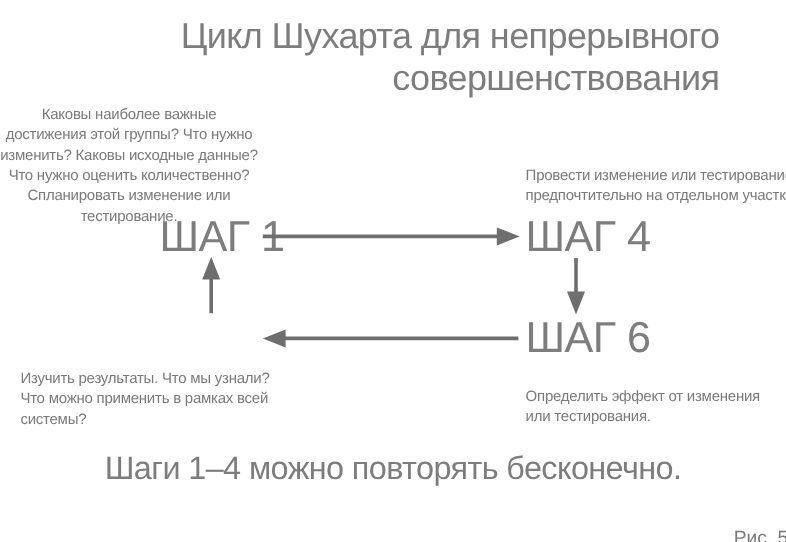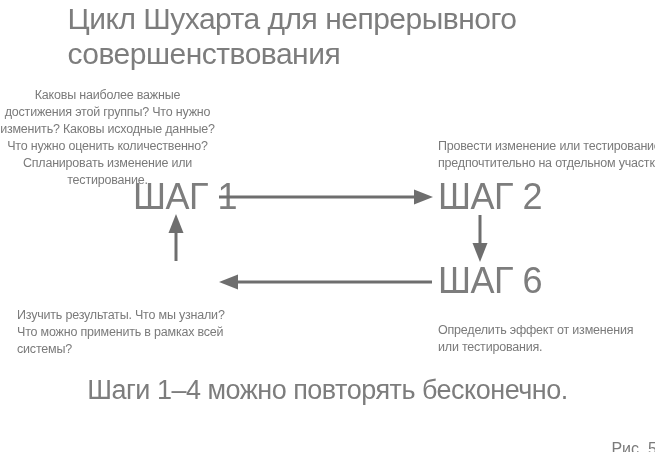--- a/index.html
+++ b/index.html
@@ -14,26 +14,26 @@
     background: #ffffff;
     overflow: hidden;
     font-family: "Liberation Sans", sans-serif;
   }
   .title {
     position: absolute;
     top: 1px;
     left: 50%;
     transform: translateX(-50%);
     width: 520px;
-    margin: 0;
+    margin: 12px;
     font-size: 30px;
     line-height: 35px;
     font-weight: 400;
     letter-spacing: -0.5px;
-    text-align: left;
+    text-align: right;
     color: #7d7d7d;
   }
   .note {
     position: absolute;
     margin: 0;
     font-size: 12.5px;
     line-height: 17px;
     letter-spacing: -0.2px;
     color: #7a7a7a;
   }
@@ -91,21 +91,21 @@
 <body>
 
 <div class="canvas">
 
   <h1 class="title">Цикл Шухарта для непрерывного совершенствования</h1>
 
   <p class="note note-tl">Каковы наиболее важные достижения этой группы? Что нужно изменить? Каковы исходные данные? Что нужно оценить количественно? Спланировать изменение или тестирование.</p>
   <p class="note note-tr">Провести изменение или тестирование, предпочтительно на отдельном участке.</p>
 
   <div class="step step-1">ШАГ 1</div>
-  <div class="step step-2">ШАГ 2</div>
+  <div class="step step-2">ШАГ 4</div>
   <div class="step step-3">ШАГ 6</div>
 
   <svg class="arrows" viewBox="0 0 655 452" xmlns="http://www.w3.org/2000/svg">
     <g>
       <line x1="219" y1="197" x2="416" y2="197"></line>
       <polygon points="433,197 414,189.5 414,204.5"></polygon>
     </g>
     <g>
       <line x1="480" y1="215" x2="480" y2="246"></line>
       <polygon points="480,262 472.5,243 487.5,243"></polygon>

